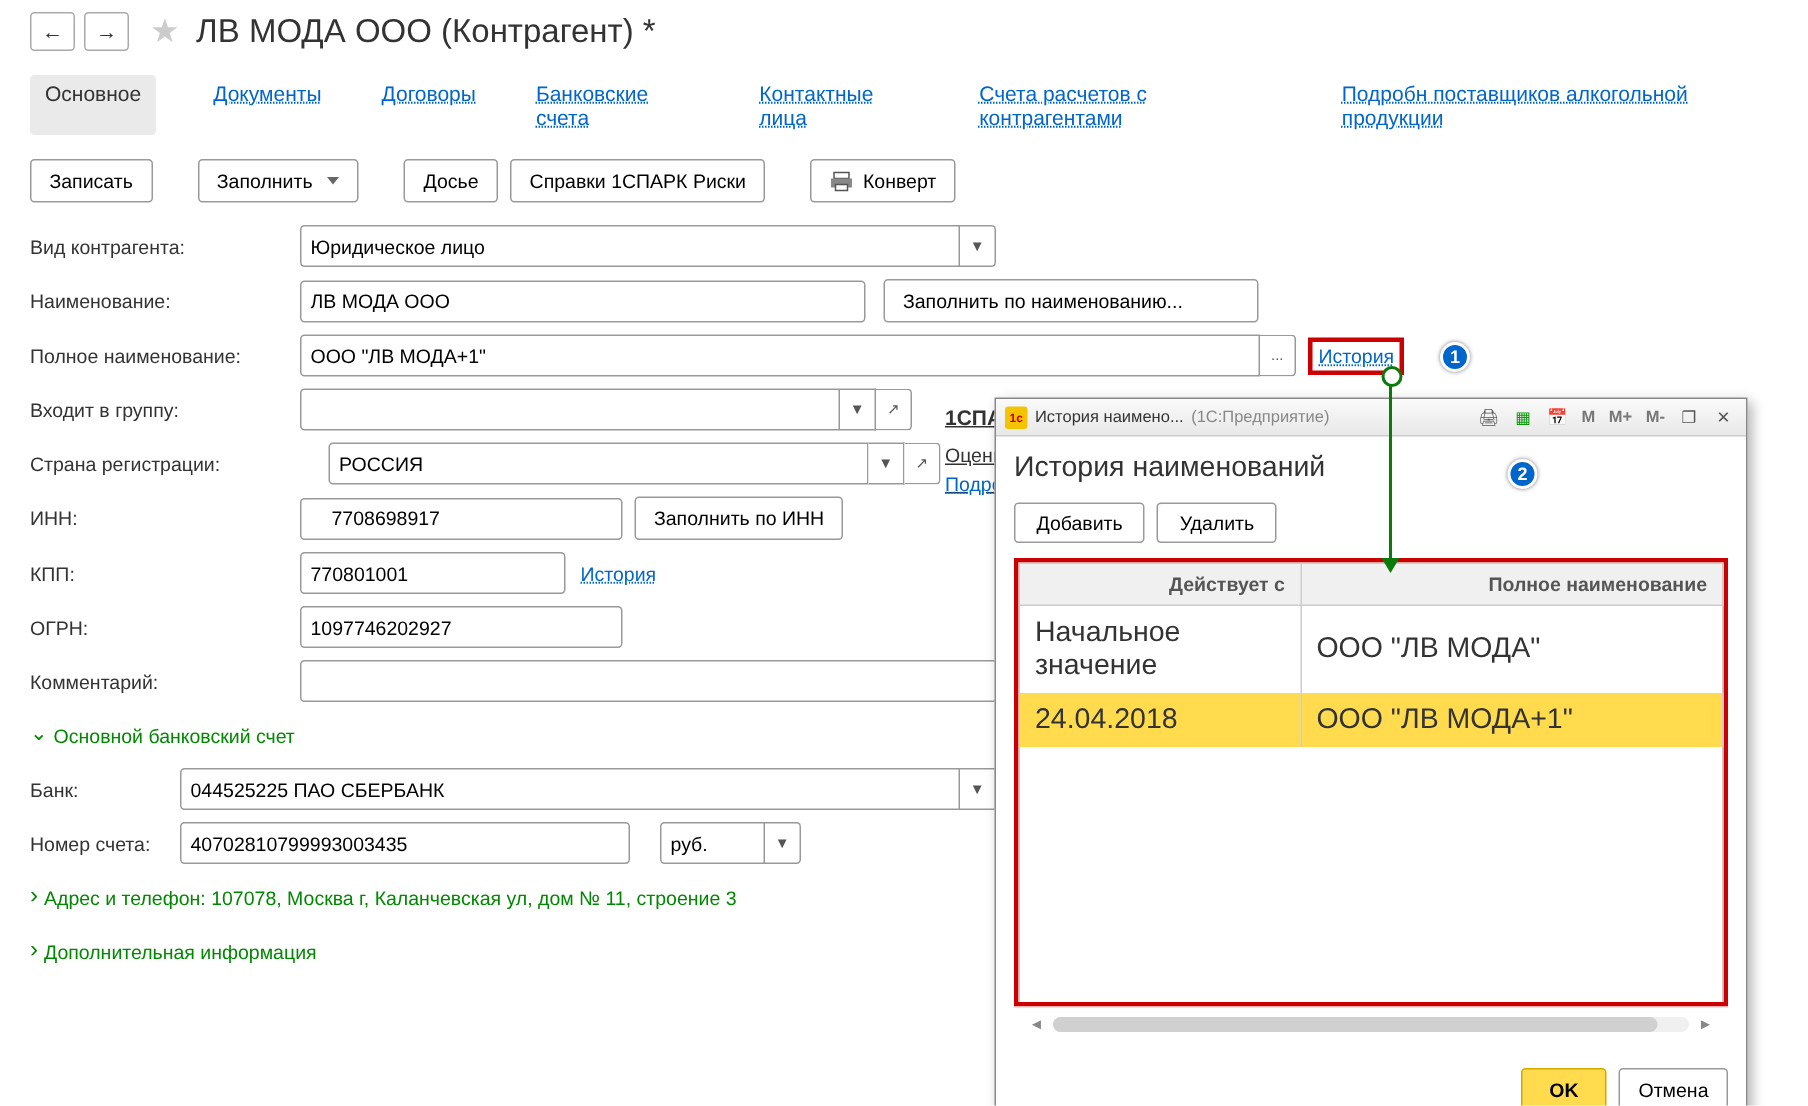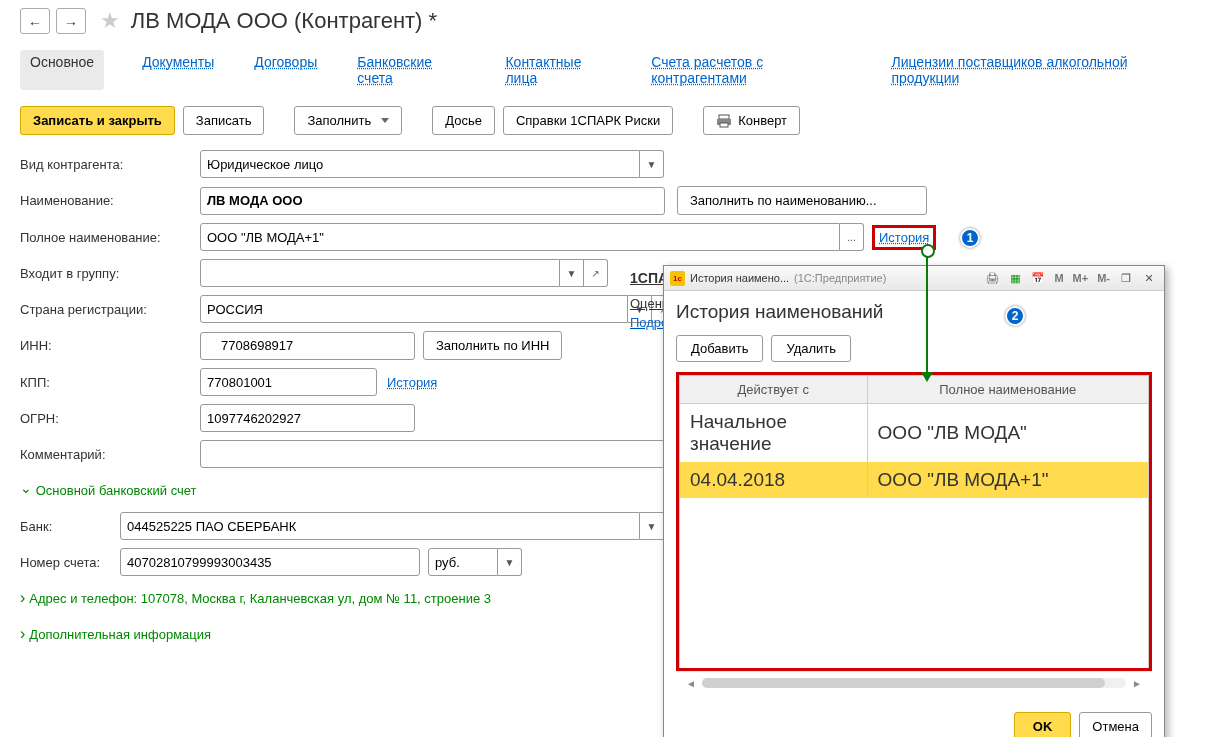--- a/index.html
+++ b/index.html
@@ -38,21 +38,21 @@
 .popup-titlebar .tbgrey { color: #888; }
 .popup-titlebar .tbspace { flex: 1; }
 .popup-titlebar .tb-icon { width: 18px; height: 18px; display: flex; align-items: center; justify-content: center; cursor: pointer; font-size: 11px; color: #555; }
 .popup-titlebar .mm { font-weight: bold; color: #777; font-size: 11px; padding: 0 2px; }
 .popup-body { padding: 10px 12px 8px; }
 .popup-h1 { font-size: 19px; margin-bottom: 12px; }
 .popup-btns { display: flex; gap: 8px; margin-bottom: 10px; }
 .popup-btns .btn { padding: 5px 14px; }
 .histtable { border: 3px solid #c00; }
 .histtable table { width: 100%; border-collapse: collapse; }
-.histtable th { background: #f0f0f0; border: 1px solid #ccc; padding: 6px 10px; text-align: center; font-weight: normal; color: #555; font-size: 13px; }
+.histtable th { background: #f0f0f0; border: 1px solid #ccc; padding: 6px 10px; text-align: right; font-weight: bold; color: #555; font-size: 13px; }
 .histtable td { border-left: 1px solid #ccc; border-right: 1px solid #ccc; padding: 7px 10px; font-size: 19px; }
 .histtable tr.sel td { background: #ffdb4d; }
 .histtable .blank { height: 170px; border-top: 0; }
 .scrollbar { display: flex; align-items: center; padding: 4px 8px; border-top: 1px solid #e5e5e5; }
 .scrollbar .sb-btn { width: 14px; height: 14px; color: #888; display: flex; align-items: center; justify-content: center; font-size: 10px; }
 .scrollbar .track { flex: 1; height: 10px; background: #f0f0f0; border-radius: 5px; margin: 0 4px; position: relative; }
 .scrollbar .thumb { position: absolute; left: 0; width: 95%; height: 100%; background: #d0d0d0; border-radius: 5px; }
 .popup-footer { display: flex; justify-content: flex-end; gap: 8px; padding: 10px 12px; }
 .popup-footer .btn.ok { background: #ffdb4d; border-color: #d4a900; font-weight: bold; padding: 5px 18px; }
 .callout { position: absolute; width: 20px; height: 20px; border-radius: 50%; background: #0066cc; color: #fff; font-size: 12px; font-weight: bold; display: flex; align-items: center; justify-content: center; border: 2px solid #fff; box-shadow: 0 0 3px rgba(0,0,0,0.5); }
@@ -72,25 +72,24 @@
   <div class="title">ЛВ МОДА ООО (Контрагент) *</div>
 </div>
 
 <div class="tabs">
   <div class="tab active">Основное</div>
   <div class="tab">Документы</div>
   <div class="tab">Договоры</div>
   <div class="tab">Банковские счета</div>
   <div class="tab">Контактные лица</div>
   <div class="tab">Счета расчетов с контрагентами</div>
-  <div class="tab">Лицензии поставщиков алкогольной продукции</div>
+  <div class="tab">Подробн поставщиков алкогольной продукции</div>
 </div>
 
 <div class="cmdbar">
-  <button class="btn primary">Записать и закрыть</button>
   <button class="btn">Записать</button>
   <div style="width:14px"></div>
   <button class="btn dropdown">Заполнить</button>
   <div style="width:14px"></div>
   <button class="btn">Досье</button>
   <button class="btn">Справки 1СПАРК Риски</button>
   <div style="width:14px"></div>
   <button class="btn">
     <svg class="print" viewBox="0 0 16 14">
         <rect x="3" y="1" width="10" height="4" fill="none" stroke="#555"></rect>
@@ -105,21 +104,21 @@
   <div class="row">
     <div class="lbl">Вид контрагента:</div>
     <div class="inp-group">
       <input class="inp" style="width: 440px;" value="Юридическое лицо">
       <div class="inp-btn">▼</div>
     </div>
   </div>
 
   <div class="row">
     <div class="lbl">Наименование:</div>
-    <input class="inp" style="width: 465px; font-weight: bold;" value="ЛВ МОДА ООО">
+    <input class="inp" style="width: 377px;" value="ЛВ МОДА ООО">
     <button class="btn" style="margin-left:12px;width:250px">Заполнить по наименованию...</button>
   </div>
 
   <div class="row">
     <div class="lbl">Полное наименование:</div>
     <div class="inp-group">
       <input class="inp" style="width: 640px;" value="ООО &quot;ЛВ МОДА+1&quot;">
       <div class="inp-btn">...</div>
     </div>
     <span class="link highlight">История</span>
@@ -130,21 +129,21 @@
     <div class="inp-group">
       <input class="inp" style="width: 360px;">
       <div class="inp-btn">▼</div>
       <div class="inp-btn">↗</div>
     </div>
   </div>
 
   <div class="row">
     <div class="lbl">Страна регистрации:</div>
     <div class="inp-group">
-      <input class="inp" style="width: 428px;" value="РОССИЯ">
+      <input class="inp" style="width: 360px; margin-left: 19px;" value="РОССИЯ">
       <div class="inp-btn">▼</div>
       <div class="inp-btn">↗</div>
     </div>
   </div>
 
   <div class="row">
     <div class="lbl">ИНН:</div>
     <input class="inp" style="width: 215px; padding-left: 20px;" value="7708698917">
     <button class="btn" style="margin-left:8px">Заполнить по ИНН</button>
   </div>
@@ -177,21 +176,21 @@
     <div class="inp-group">
       <input class="inp" style="width: 520px;" value="044525225 ПАО СБЕРБАНК">
       <div class="inp-btn">▼</div>
       <div class="inp-btn">↗</div>
     </div>
   </div>
 
   <div class="row">
     <div class="lbl narrow">Номер счета:</div>
     <input class="inp" style="width: 300px;" value="40702810799993003435">
-    <div class="inp-group" style="margin-left:8px">
+    <div class="inp-group" style="margin-left:20px">
       <input class="inp" style="width: 70px;" value="руб.">
       <div class="inp-btn">▼</div>
     </div>
   </div>
 
   <div class="row">
       <span class="collapsible closed">
         <span class="arrow"></span>
         <span>Адрес и телефон: 107078, Москва г, Каланчевская ул, дом № 11, строение 3</span>
       </span>
@@ -236,21 +235,21 @@
         <tbody>
             <tr>
           <th style="width:40%">Действует с</th>
           <th>Полное наименование</th>
         </tr>
         <tr>
           <td>Начальное значение</td>
               <td>ООО "ЛВ МОДА"</td>
         </tr>
         <tr class="sel">
-          <td>04.04.2018</td>
+          <td>24.04.2018</td>
               <td>ООО "ЛВ МОДА+1"</td>
         </tr>
         <tr>
               <td class="blank" colspan="2"></td>
             </tr>
       </tbody>
         </table>
     </div>
     <div class="scrollbar">
       <div class="sb-btn">◄</div>

